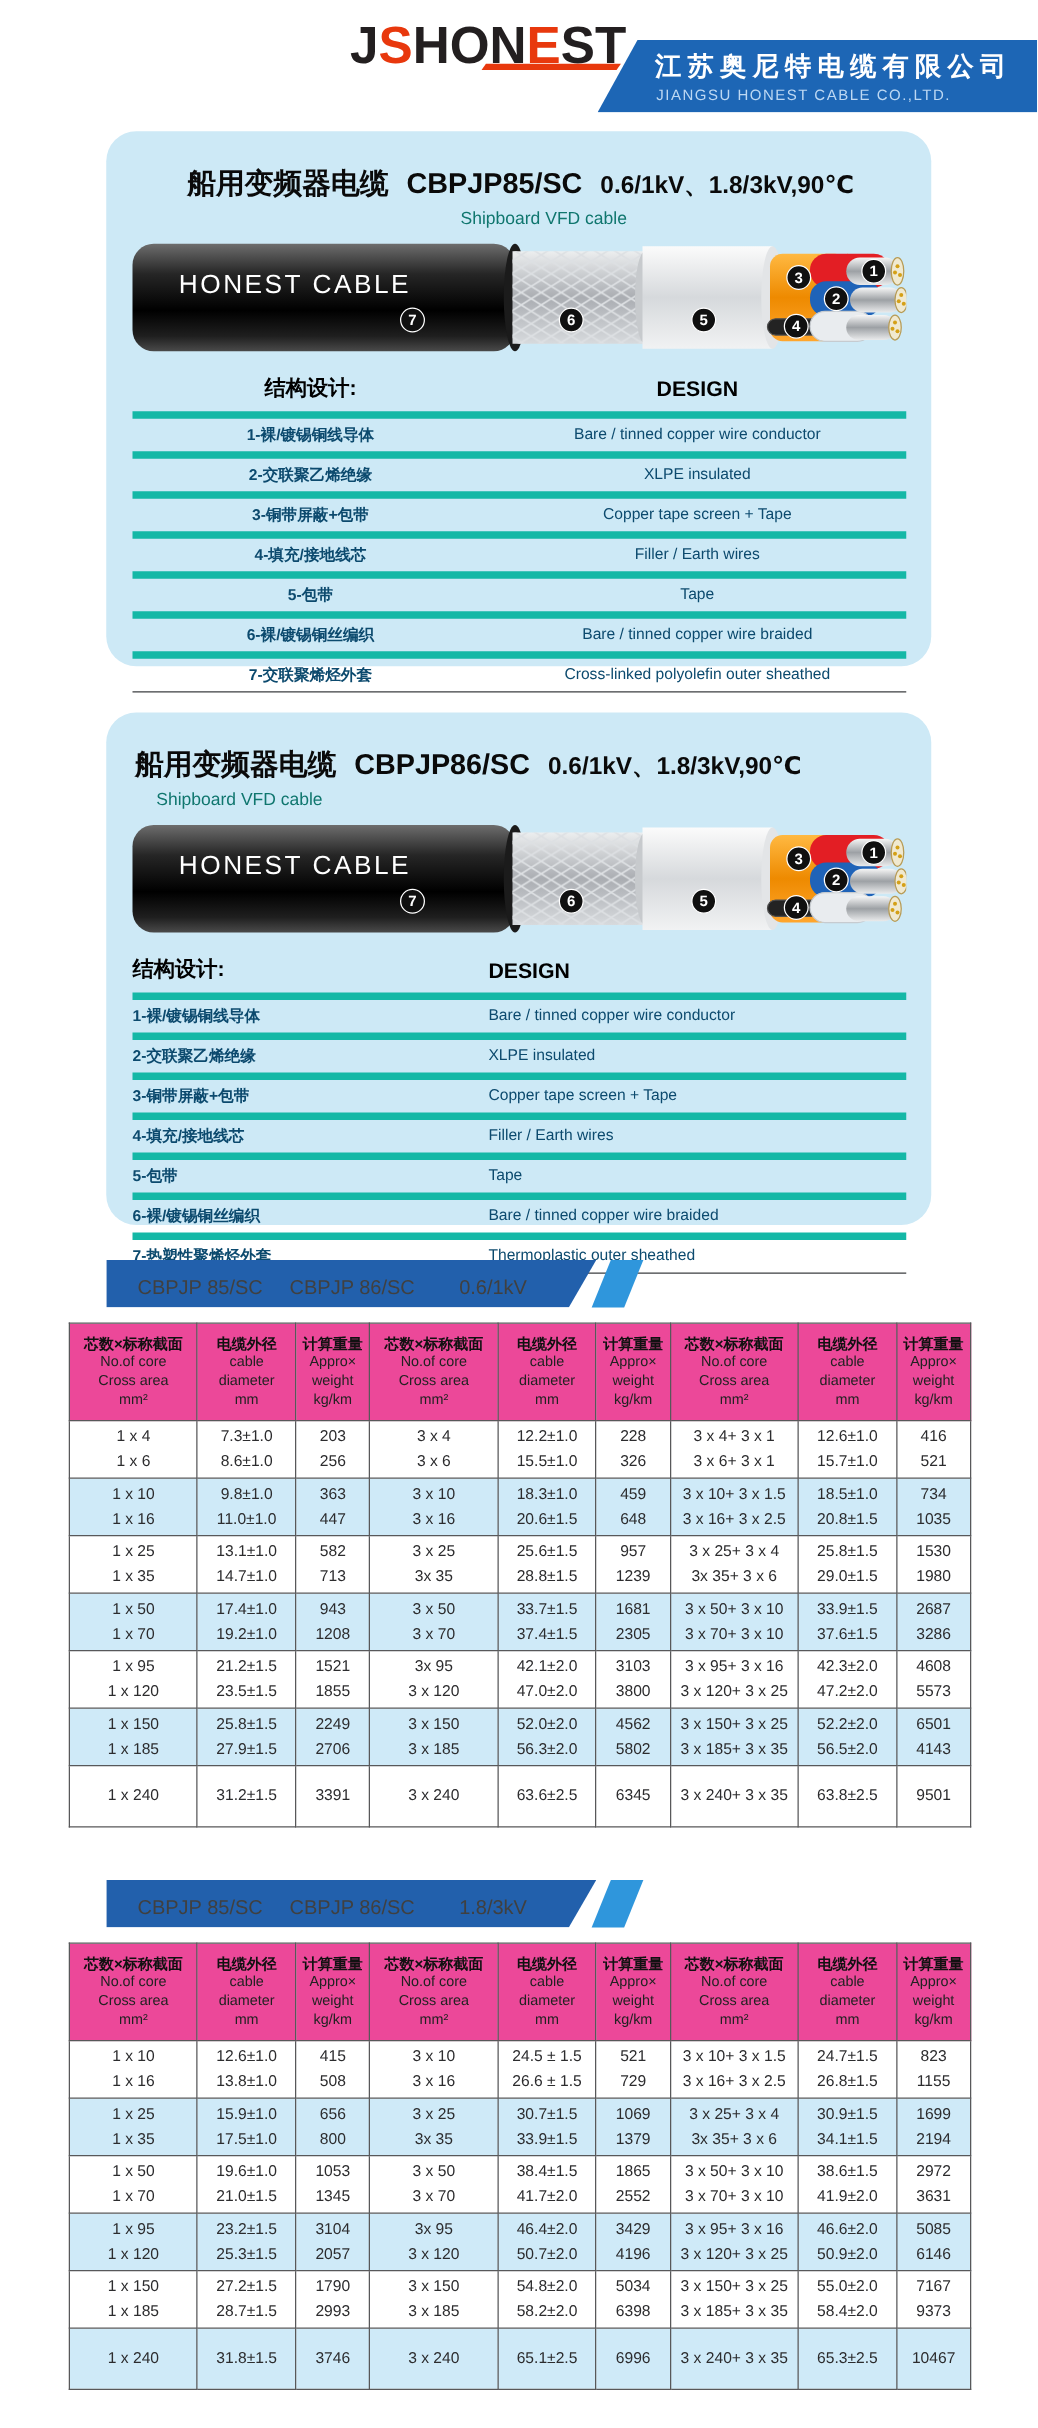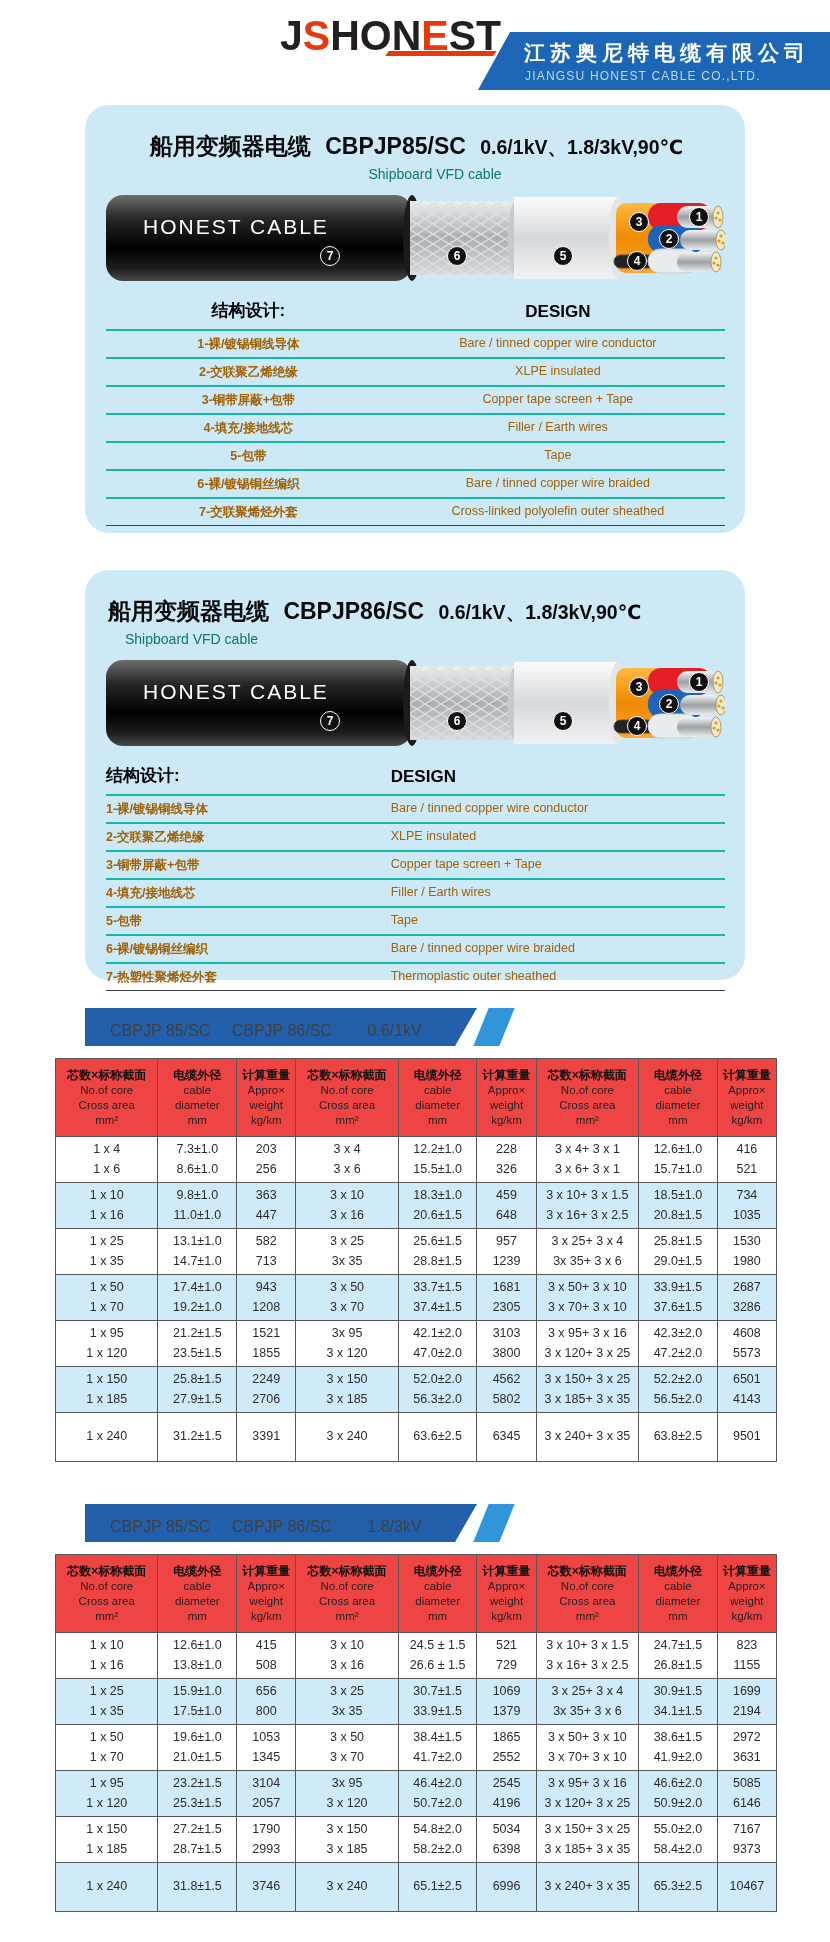--- a/index.html
+++ b/index.html
@@ -26,21 +26,21 @@
   .card-title .t-model { margin-left:8px; }
   .card-title .t-rating { margin-left:8px; font-size:19.5px; }
   .card-sub { padding:4px 0 0 40px; font-size:14px; color:#0f766e; }
   .cable { margin:12px auto 0; width:620px; height:88px; }
 
   .design { margin:13px 20px 17px 21px; }
   .design-head { display:flex; align-items:flex-end; padding:4px 0 7px 0; }
   .design-head .dc-cn, .design-head .dc-en { font-size:17px; font-weight:bold; color:#000; }
   .dc-cn { width:46%; }
   .dc-en { width:54%; }
-  .design-row { display:flex; border-top:2px solid #14b8a6; padding:5px 0 4px 0; font-size:12.5px; color:#a16207; }
+  .design-row { display:flex; border-top:6px solid #14b8a6; padding:5px 0 4px 0; font-size:12.5px; color:#0c4a6e; }
   .design-row:last-child { border-bottom:1px solid #3d3f41; }
   .design-row .dc-cn { font-weight:bold; }
   .design-row .dc-en { font-weight:normal; }
 
   
   .tband { position:absolute; left:85px; width:432px; height:38px; }
   .tband1 { top:1008px; }
   .tband2 { top:1504px; }
   .tband-main { position:absolute; left:0; top:0; width:392px; height:38px; background:#2260ac;
                 clip-path:polygon(0 0,100% 0,calc(100% - 22px) 100%,0 100%); }
@@ -50,21 +50,21 @@
                  font-size:16px; padding-left:25px; white-space:nowrap; }
   .tband-label .m2 { margin-left:17px; }
   .tband-label .volt { margin-left:31px; }
 
   
   .dtable { position:absolute; left:55px; width:722px; border-collapse:collapse; table-layout:fixed;
             font-size:12.5px; color:#2c2c2e; background:#fff; }
   .dtable1 { top:1058px; }
   .dtable2 { top:1554px; }
   .dtable th, .dtable td { border:1px solid #58585a; text-align:center; vertical-align:middle; }
-  .dtable thead th { background:#ef4444; padding:8px 2px; font-weight:normal; }
+  .dtable thead th { background:#ec4899; padding:8px 2px; font-weight:normal; }
   .dtable .hcn { font-size:12px; font-weight:bold; color:#111; line-height:16px; }
   .dtable .hen { font-size:11.5px; line-height:15px; color:#222; }
   .dtable td { padding:3px 1px; }
   .g-blue td { background:#cfeaf8; }
   .g-white td { background:#ffffff; }
   .g-single td { padding:14px 1px; }
   .cell-line { line-height:19.5px; white-space:nowrap; }
 
   .badge circle { fill:#101010; stroke:#ffffff; stroke-width:1; }
   .badge text { fill:#ffffff; font-size:12px; font-weight:bold; text-anchor:middle; dominant-baseline:central; }
@@ -884,21 +884,21 @@
           </td>
           <td>
             <div class="cell-line">3x 95</div>
             <div class="cell-line">3 x 120</div>
           </td>
           <td>
             <div class="cell-line">46.4±2.0</div>
             <div class="cell-line">50.7±2.0</div>
           </td>
           <td>
-            <div class="cell-line">2545</div>
+            <div class="cell-line">3429</div>
             <div class="cell-line">4196</div>
           </td>
           <td>
             <div class="cell-line">3 x 95+ 3 x 16</div>
             <div class="cell-line">3 x 120+ 3 x 25</div>
           </td>
           <td>
             <div class="cell-line">46.6±2.0</div>
             <div class="cell-line">50.9±2.0</div>
           </td>

